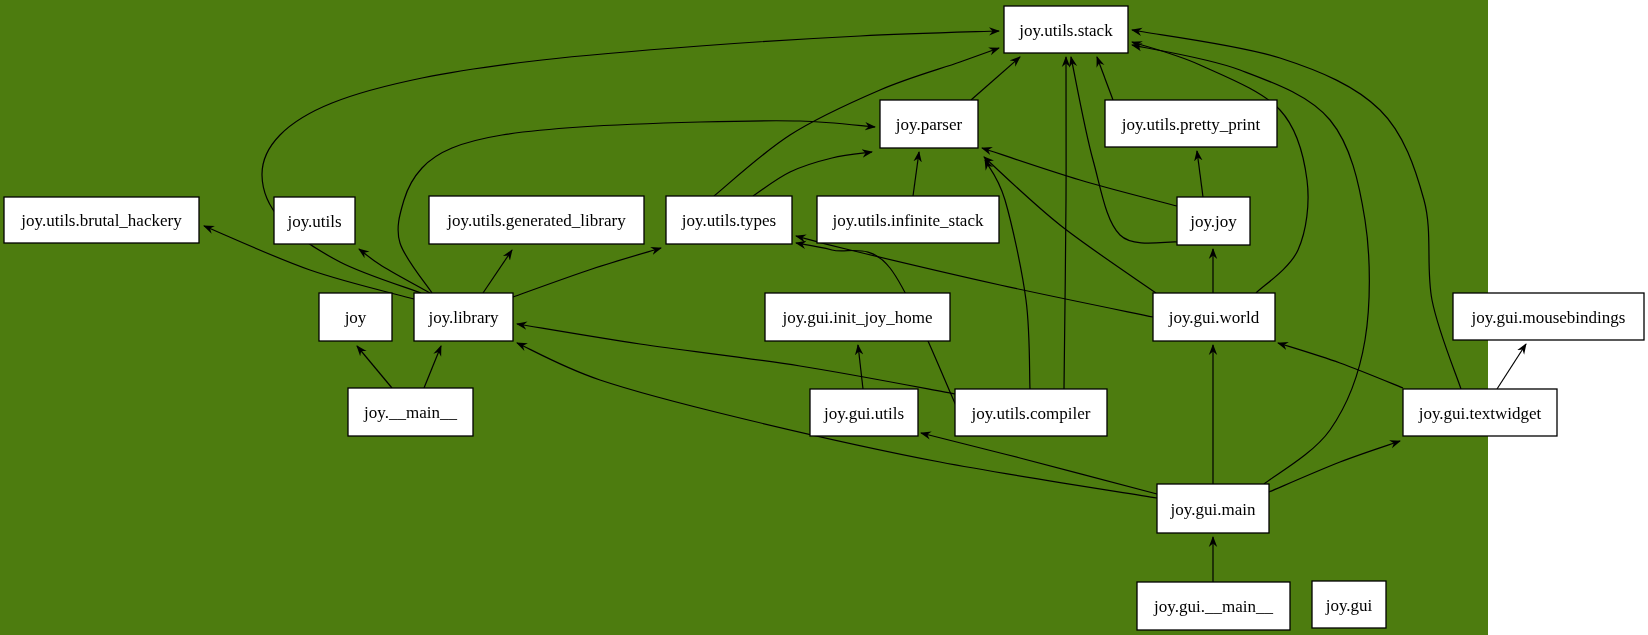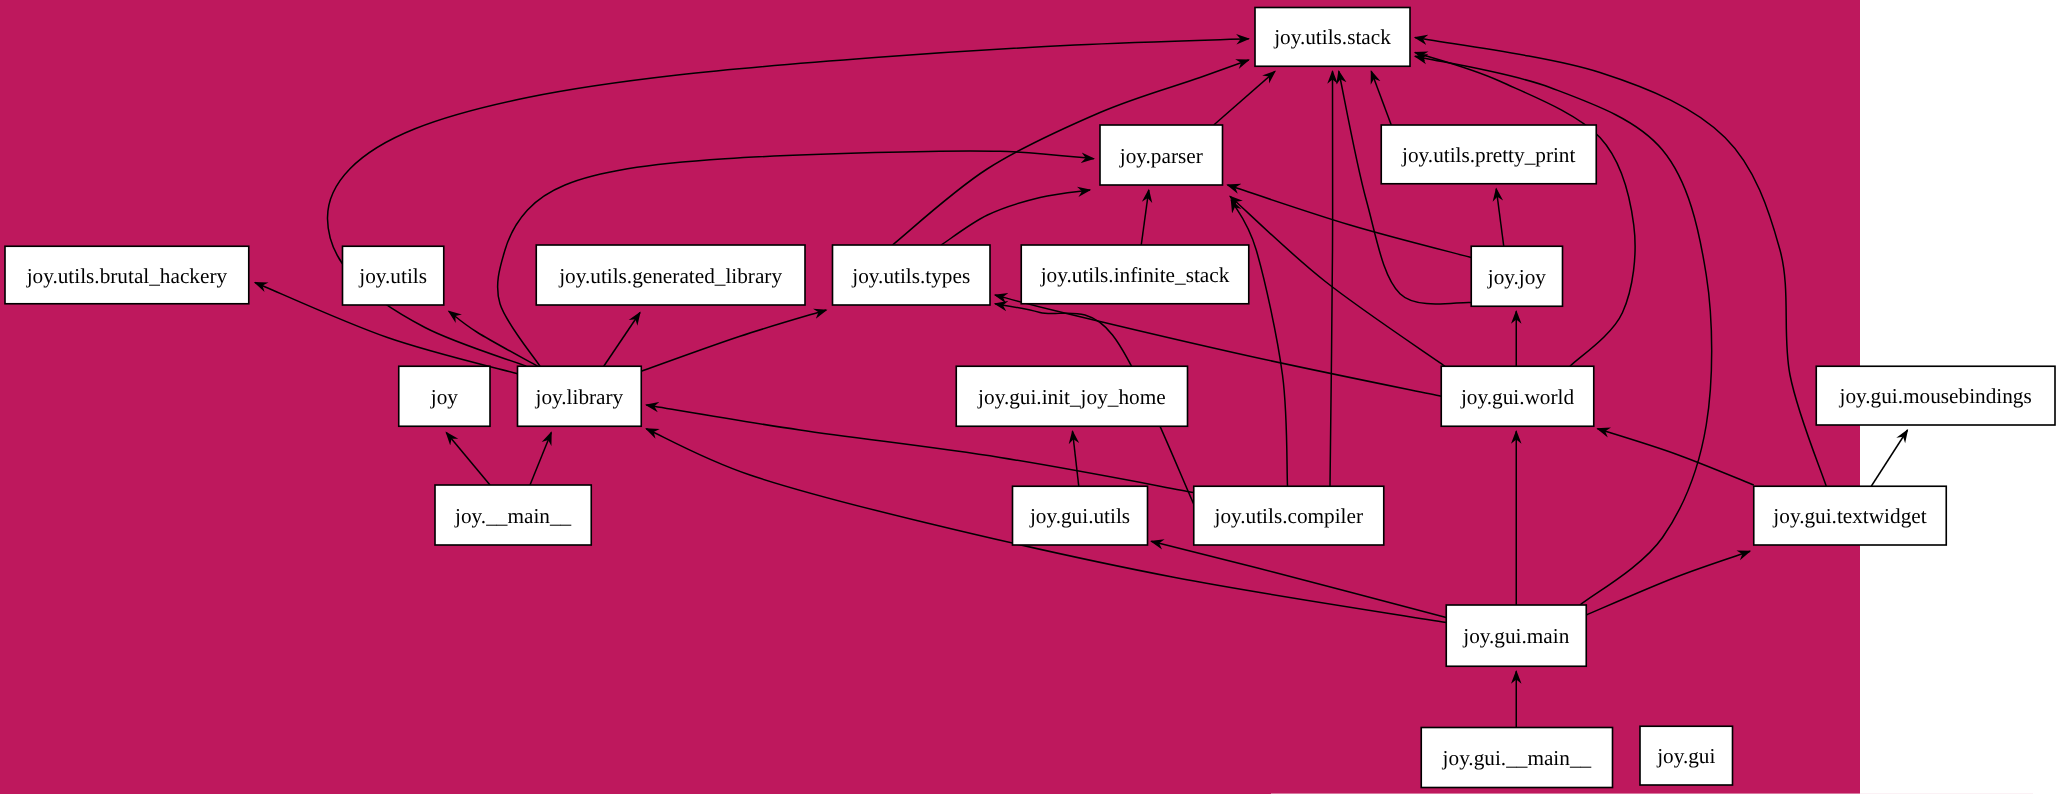--- a/index.html
+++ b/index.html
@@ -4,21 +4,21 @@
 <style>
   html, body {
     margin: 0;
     padding: 0;
     background: #ffffff;
   }
   #canvas-wrap {
     position: relative;
     width: 1488px;
     height: 635px;
-    background: #be185d;
+    background: #4d7c0f;
     font-family: "Liberation Serif", "DejaVu Serif", serif;
     text-align: right;
   }
   svg#graph {
     display: block;
     width: 1648px;
     height: 635px;
   }
   .edge-path {
     fill: none;

